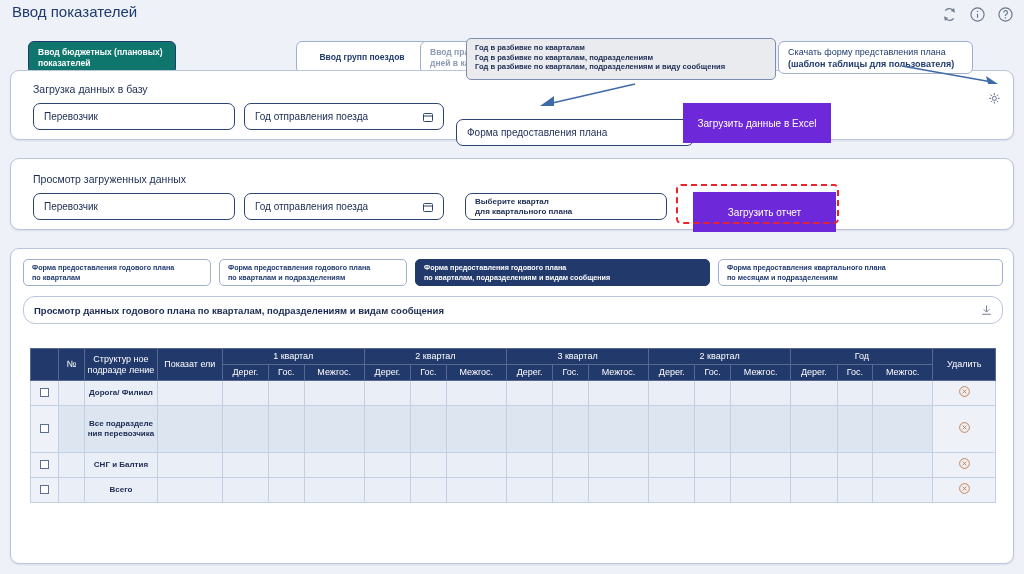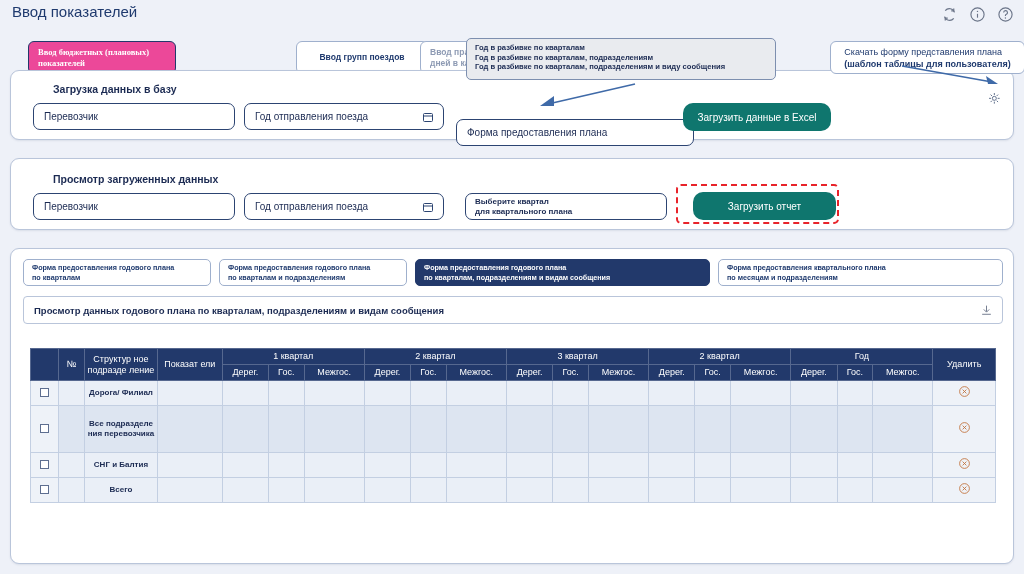--- a/index.html
+++ b/index.html
@@ -28,25 +28,25 @@
 
   
   .toptabs{position:absolute; left:0; top:41px; width:1024px; height:35px;}
   .ttab{
     position:absolute; top:0; height:33px;
     border:1px solid #9fb0cd; border-radius:6px;
     background:#fff; color:#1f3a6e;
     font-size:8.5px; font-weight:bold; line-height:11px;
     padding:6px 9px; display:flex; align-items:center;
   }
-  .ttab.active{ background:#ec4899; color:#fff; border-color:#22396b;font-family:Liberation Serif, serif; }
+  .ttab.active{ background:#0f766e; color:#fff; border-color:#22396b; }
   .ttab.t1{left:28px; width:148px;}
   .ttab.t2{left:296px; width:132px; justify-content:center;}
   .ttab.t3{left:420px; width:132px;}
-  .ttab.t4{left:830px; width:195px; line-height:12px;justify-content:center;}
+  .ttab.t4{left:778px; width:195px; line-height:12px;}
   .ttab.t4 .l2{font-weight:bold;}
   .ttab.t4{ font-weight:normal; font-size:9px; z-index:6;}
 
   
   .dropdown{
     position:absolute; left:466px; top:38px; width:310px; height:42px;
     background:#e9ebef; border:1px solid #7d8faf; border-radius:5px;
     z-index:8; padding:4px 0 0 8px;
   }
   .dropdown div{
@@ -54,34 +54,34 @@
     white-space:nowrap;
   }
 
   
   .card{
     position:absolute; background:#fff;
     border:1px solid #b9c5da; border-radius:9px;
     box-shadow:0 1px 2px rgba(40,60,100,.10);
   }
   .card-title{
-    font-size:10.5px; font-weight:bold; color:#1b2a52;margin-left:20px;
+    font-size:10.5px; font-weight:normal; color:#1b2a52;
   }
   .field{
     border:1px solid #2c4472; border-radius:7px;
     background:#fff; height:27px;
     display:flex; align-items:center; padding:0 10px;
     font-size:10px; color:#1b2a52; position:relative;
   }
   .field.two{ flex-direction:column; align-items:flex-start; justify-content:center;
               font-size:8px; font-weight:bold; line-height:10px; padding:0 9px;}
   .cal{position:absolute; right:9px; top:7px; width:12px;height:12px;}
   .btn-primary{
-    background:#0f766e; color:#fff; border:none; border-radius:10px;
-    height:28px; font-size:10px; font-family:"Liberation Sans",sans-serif;
+    background:#6d28d9; color:#fff; border:none; border-radius:0;
+    height:40px; font-size:10px; font-family:"Liberation Sans",sans-serif;
     display:flex;align-items:center;justify-content:center; cursor:pointer;
   }
 
   
   #panel-upload{ left:10px; top:70px; width:1004px; height:70px; z-index:5;}
   #panel-upload .card-title{position:absolute; left:22px; top:11px;}
   
   #panel-view{ left:10px; top:158px; width:1004px; height:72px;}
 
   .dashed{
@@ -95,21 +95,21 @@
   .stab{
     position:absolute; top:0; height:27px;
     border:1px solid #9fb0cd; border-radius:5px; background:#fff;
     color:#1f3a6e; font-size:7.2px; font-weight:bold; line-height:9.5px;
     padding:4px 8px; display:flex; flex-direction:column; justify-content:center;
   }
   .stab.active{background:#22396b; color:#fff; border-color:#22396b;}
 
   .sec-bar{
     position:absolute; left:12px; top:47px; width:980px; height:28px;
-    border:1px solid #b9c5da; border-radius:4px; background:#fff;
+    border:1px solid #b9c5da; border-radius:12px; background:#fff;
     display:flex; align-items:center; padding:4px 10px;
     font-size:9.5px; font-weight:bold; color:#1b2a52;
   }
   .sec-bar .dl{position:absolute; right:9px; top:7px; width:13px;height:13px;}
 
   
   table.grid{
     position:absolute; left:19px; top:99px;
     border-collapse:collapse; table-layout:fixed; width:966px;
   }

